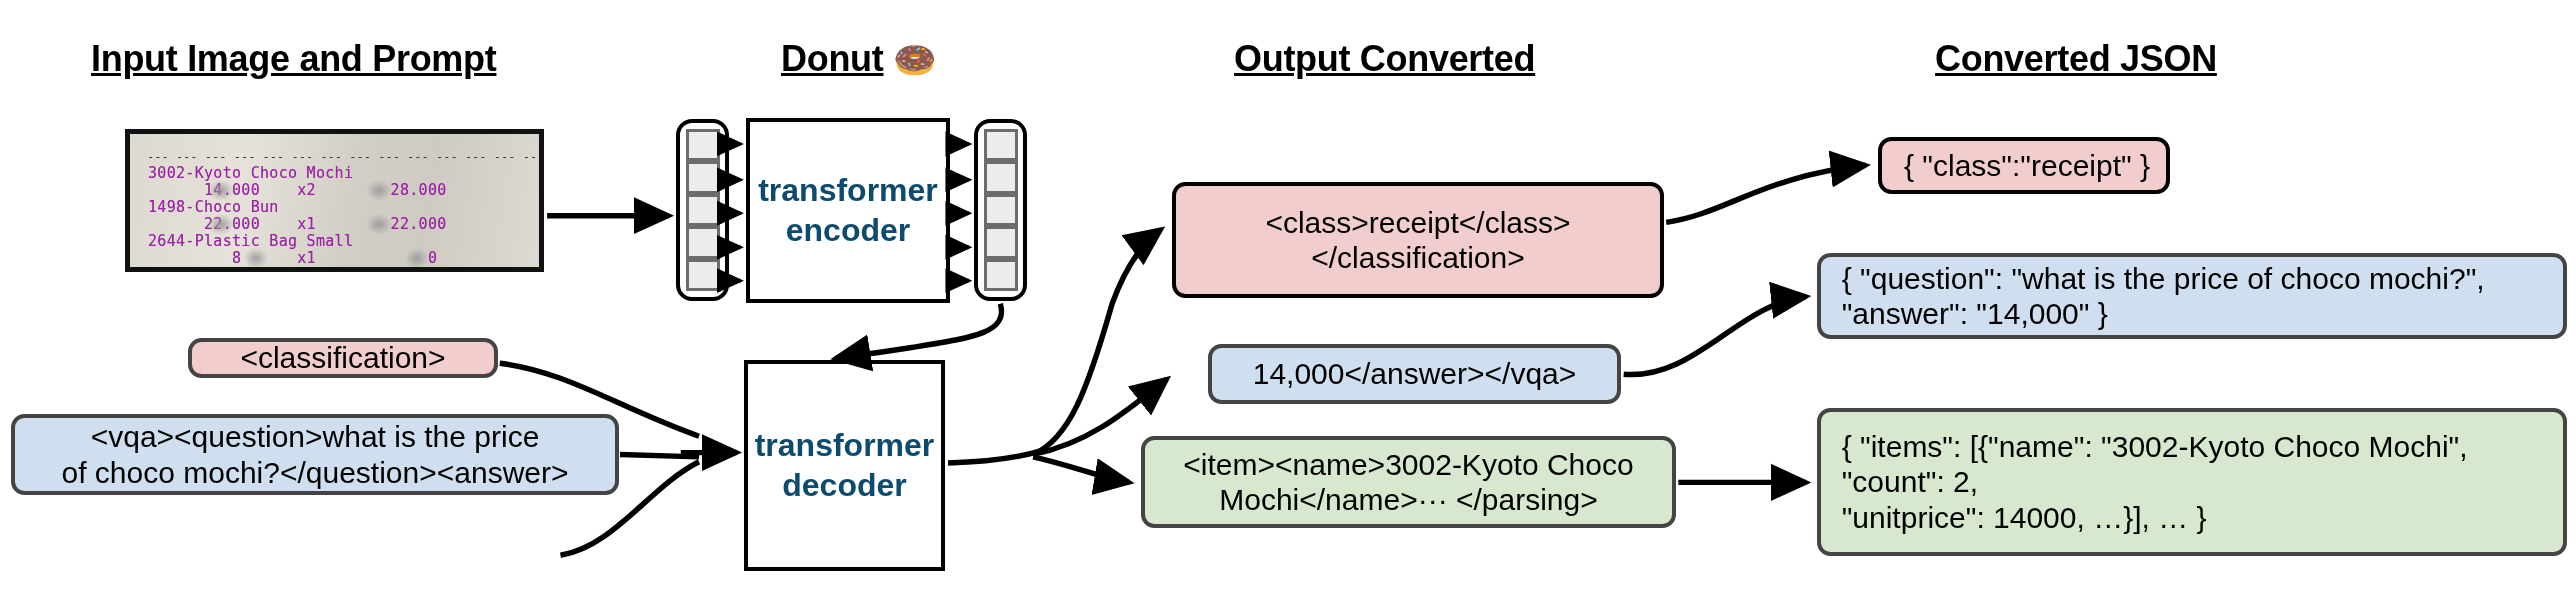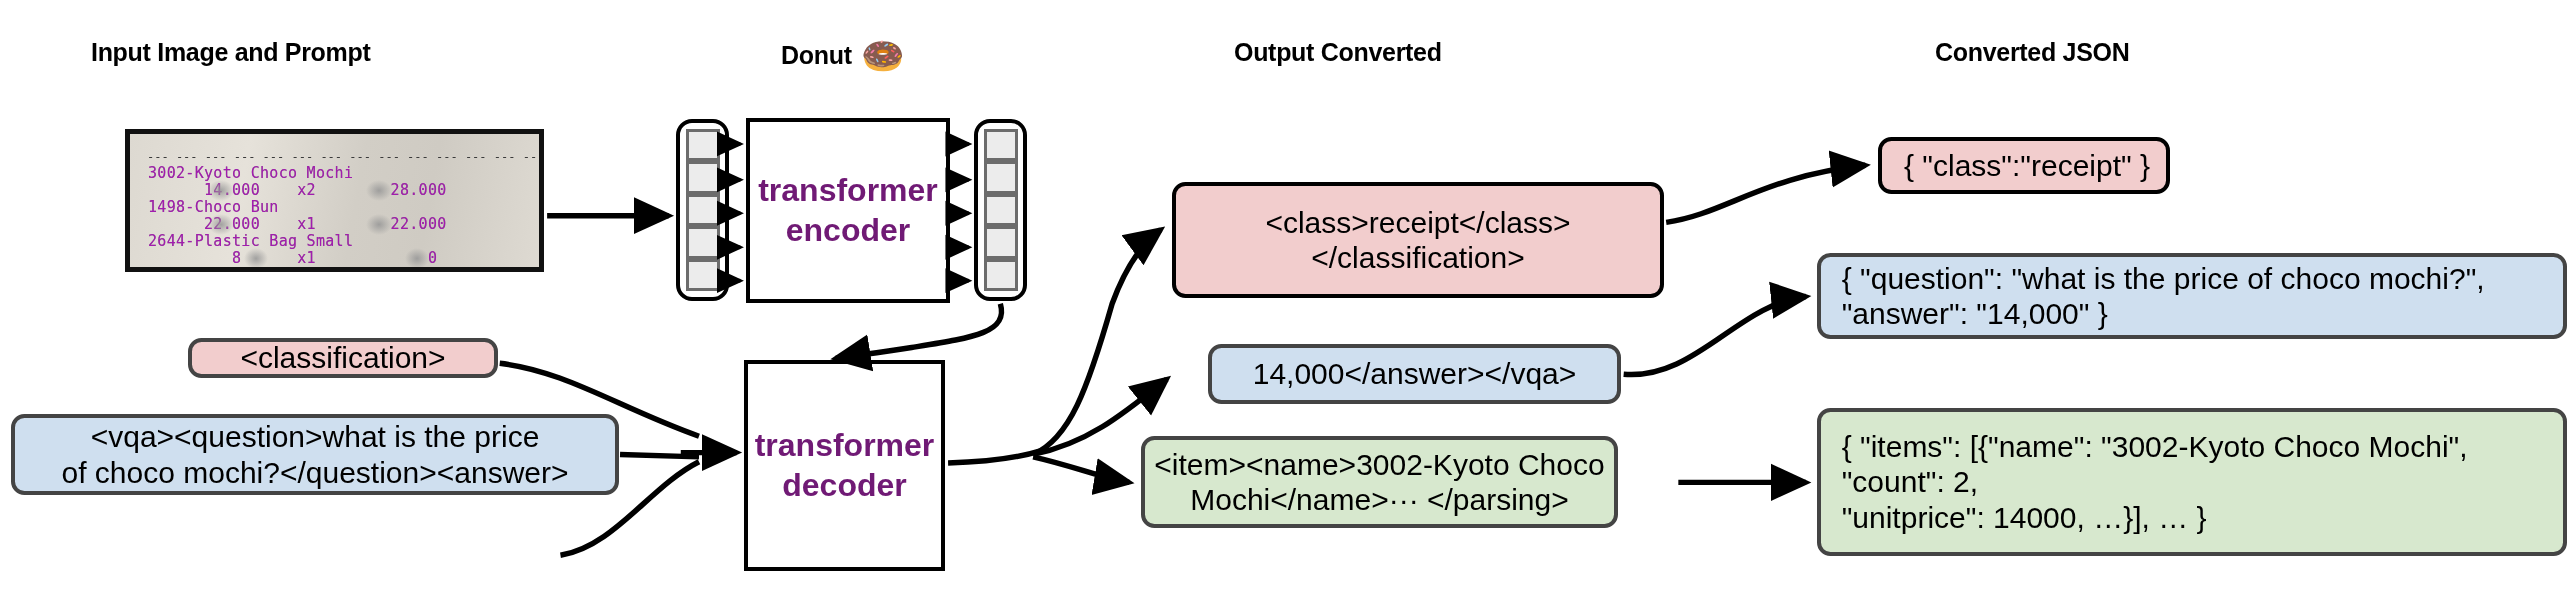--- a/index.html
+++ b/index.html
@@ -1,37 +1,37 @@
 <!DOCTYPE html>
 <html style="font-size:9.7px"><head>
 <meta charset="utf-8">
 <style>
   html,body{margin:0;padding:0;background:#ffffff;}
   body{width:2576px;height:613px;position:relative;overflow:hidden;
        font-family:"Liberation Sans","DejaVu Sans",sans-serif;}
   #stage{position:absolute;left:0;top:0;width:2576px;height:613px;}
 
-  .hdr{position:absolute;font-weight:bold;font-size:25px;color:#000;
-       white-space:nowrap;letter-spacing:-0.3px;}
+  .hdr{position:absolute;font-weight:bold;font-size:36px;color:#000;
+       white-space:nowrap;letter-spacing:-0.3px;text-decoration:underline;}
 
   
   .rbox{position:absolute;box-sizing:border-box;border:4.3px solid #444444;
         border-radius:13.4px;display:flex;align-items:center;justify-content:center;
         text-align:center;font-size:30px;color:#000;line-height:1.18;
         padding:3.6px 8.5px;white-space:pre-line;}
   .pink{background:#f2cdcd;}
   .blue{background:#cfdfef;}
   .green{background:#d7e8ce;}
 
   .rbox-hard{border-color:#000;}
 
   
   .tbox{position:absolute;box-sizing:border-box;background:#fff;border:4.3px solid #000;
         display:flex;align-items:center;justify-content:center;text-align:center;
-        font-weight:bold;font-size:32px;color:#701a75;line-height:1.22;white-space:pre-line;}
+        font-weight:bold;font-size:32px;color:#0c4a6e;line-height:1.22;white-space:pre-line;}
 
   
   .tokcol{position:absolute;box-sizing:border-box;background:#fff;border:4.9px solid #000;
           border-radius:16px;display:flex;flex-direction:column;align-items:center;
           justify-content:space-around;padding:6px 0;}
   .tok{width:34px;height:34px;background:#ececec;border:3.6px solid #6c6c6c;box-sizing:border-box;}
 
   
   .receipt{position:absolute;box-sizing:border-box;border:5.5px solid #111;
            background:#d8d4cc;overflow:hidden;}
@@ -111,21 +111,21 @@
 
   <div class="rbox blue" style="left:11px;top:414px;width:608px;height:81px;">&lt;vqa&gt;&lt;question&gt;what is the price
 of choco mochi?&lt;/question&gt;&lt;answer&gt;</div>
 
 
   <div class="rbox pink rbox-hard" style="left:1172px;top:182px;width:492px;height:116px;">&lt;class&gt;receipt&lt;/class&gt;
 &lt;/classification&gt;</div>
 
   <div class="rbox blue" style="left:1208px;top:344px;width:413px;height:60px;text-align:right;">14,000&lt;/answer&gt;&lt;/vqa&gt;</div>
 
-  <div class="rbox green" style="left:1141px;top:436px;width:477px;height:92px;">&lt;item&gt;&lt;name&gt;3002-Kyoto Choco
+  <div class="rbox green" style="left:1141px;top:436px;width:535px;height:92px;">&lt;item&gt;&lt;name&gt;3002-Kyoto Choco
 Mochi&lt;/name&gt;··· &lt;/parsing&gt;</div>
 
   <div class="rbox pink rbox-hard" style="left:1878px;top:137px;width:292px;height:57px;justify-content:flex-start;padding-left:22px;">{ "class":"receipt" }</div>
 
   <div class="rbox blue" style="left:1817px;top:253px;width:750px;height:86px;justify-content:flex-start;padding-left:20.7px;text-align:left;">{ "question": "what is the price of choco mochi?",
    "answer": "14,000" }</div>
 
   <div class="rbox green" style="left:1817px;top:408px;width:750px;height:148px;justify-content:flex-start;padding-left:20.7px;text-align:left;">{ "items": [{"name": "3002-Kyoto Choco Mochi",
       "count": 2,
       "unitprice": 14000, …}], … }</div>

